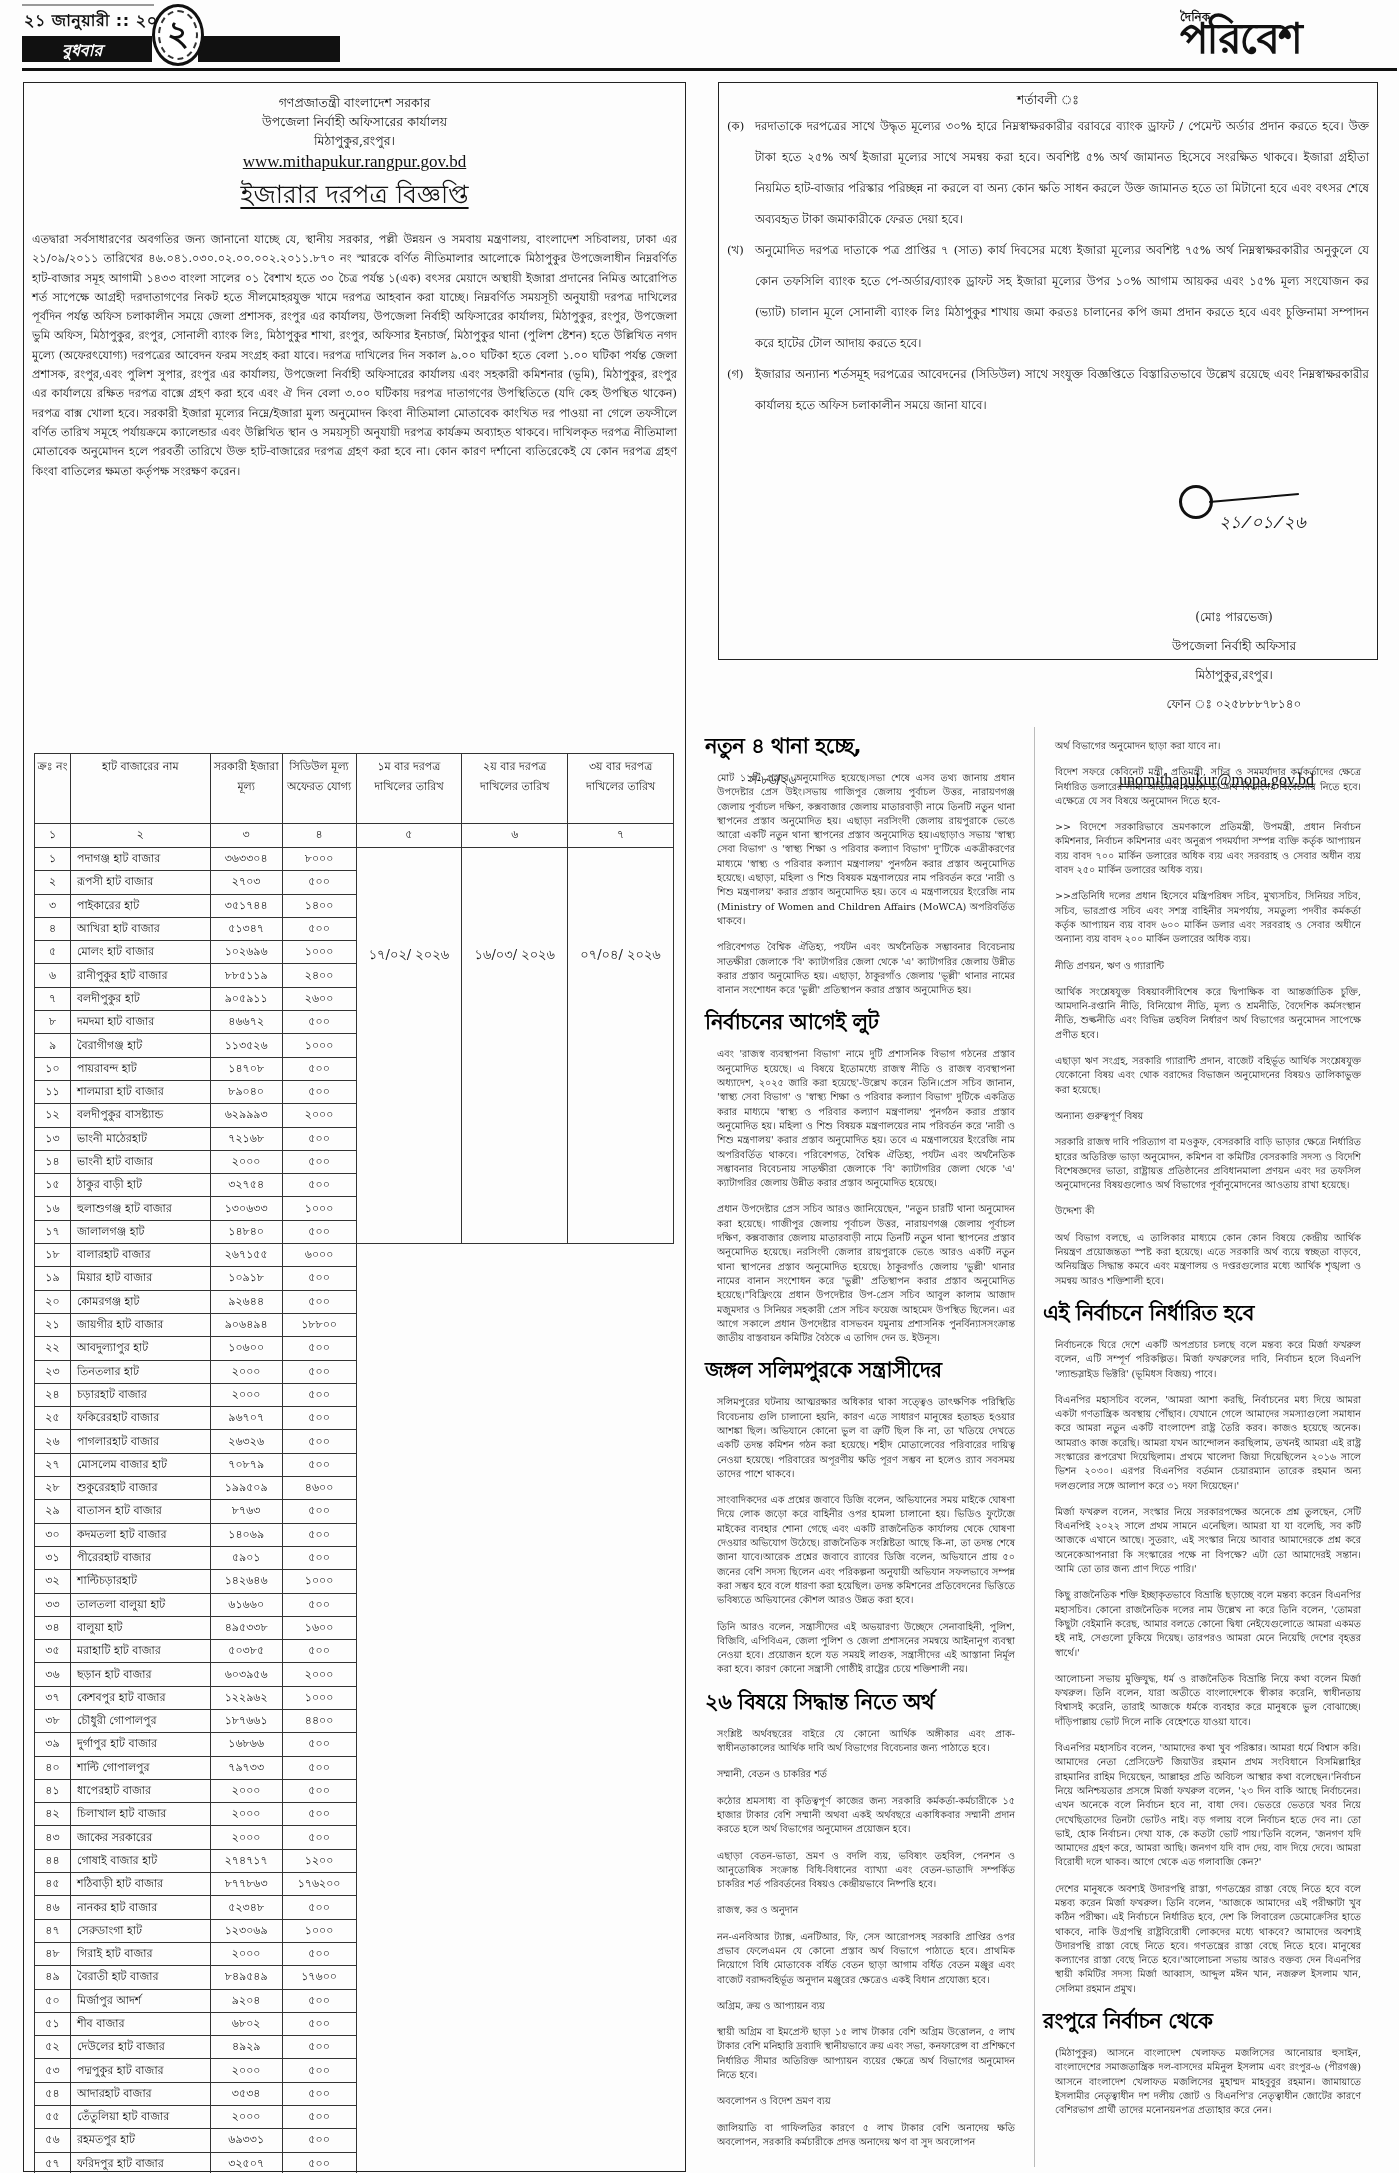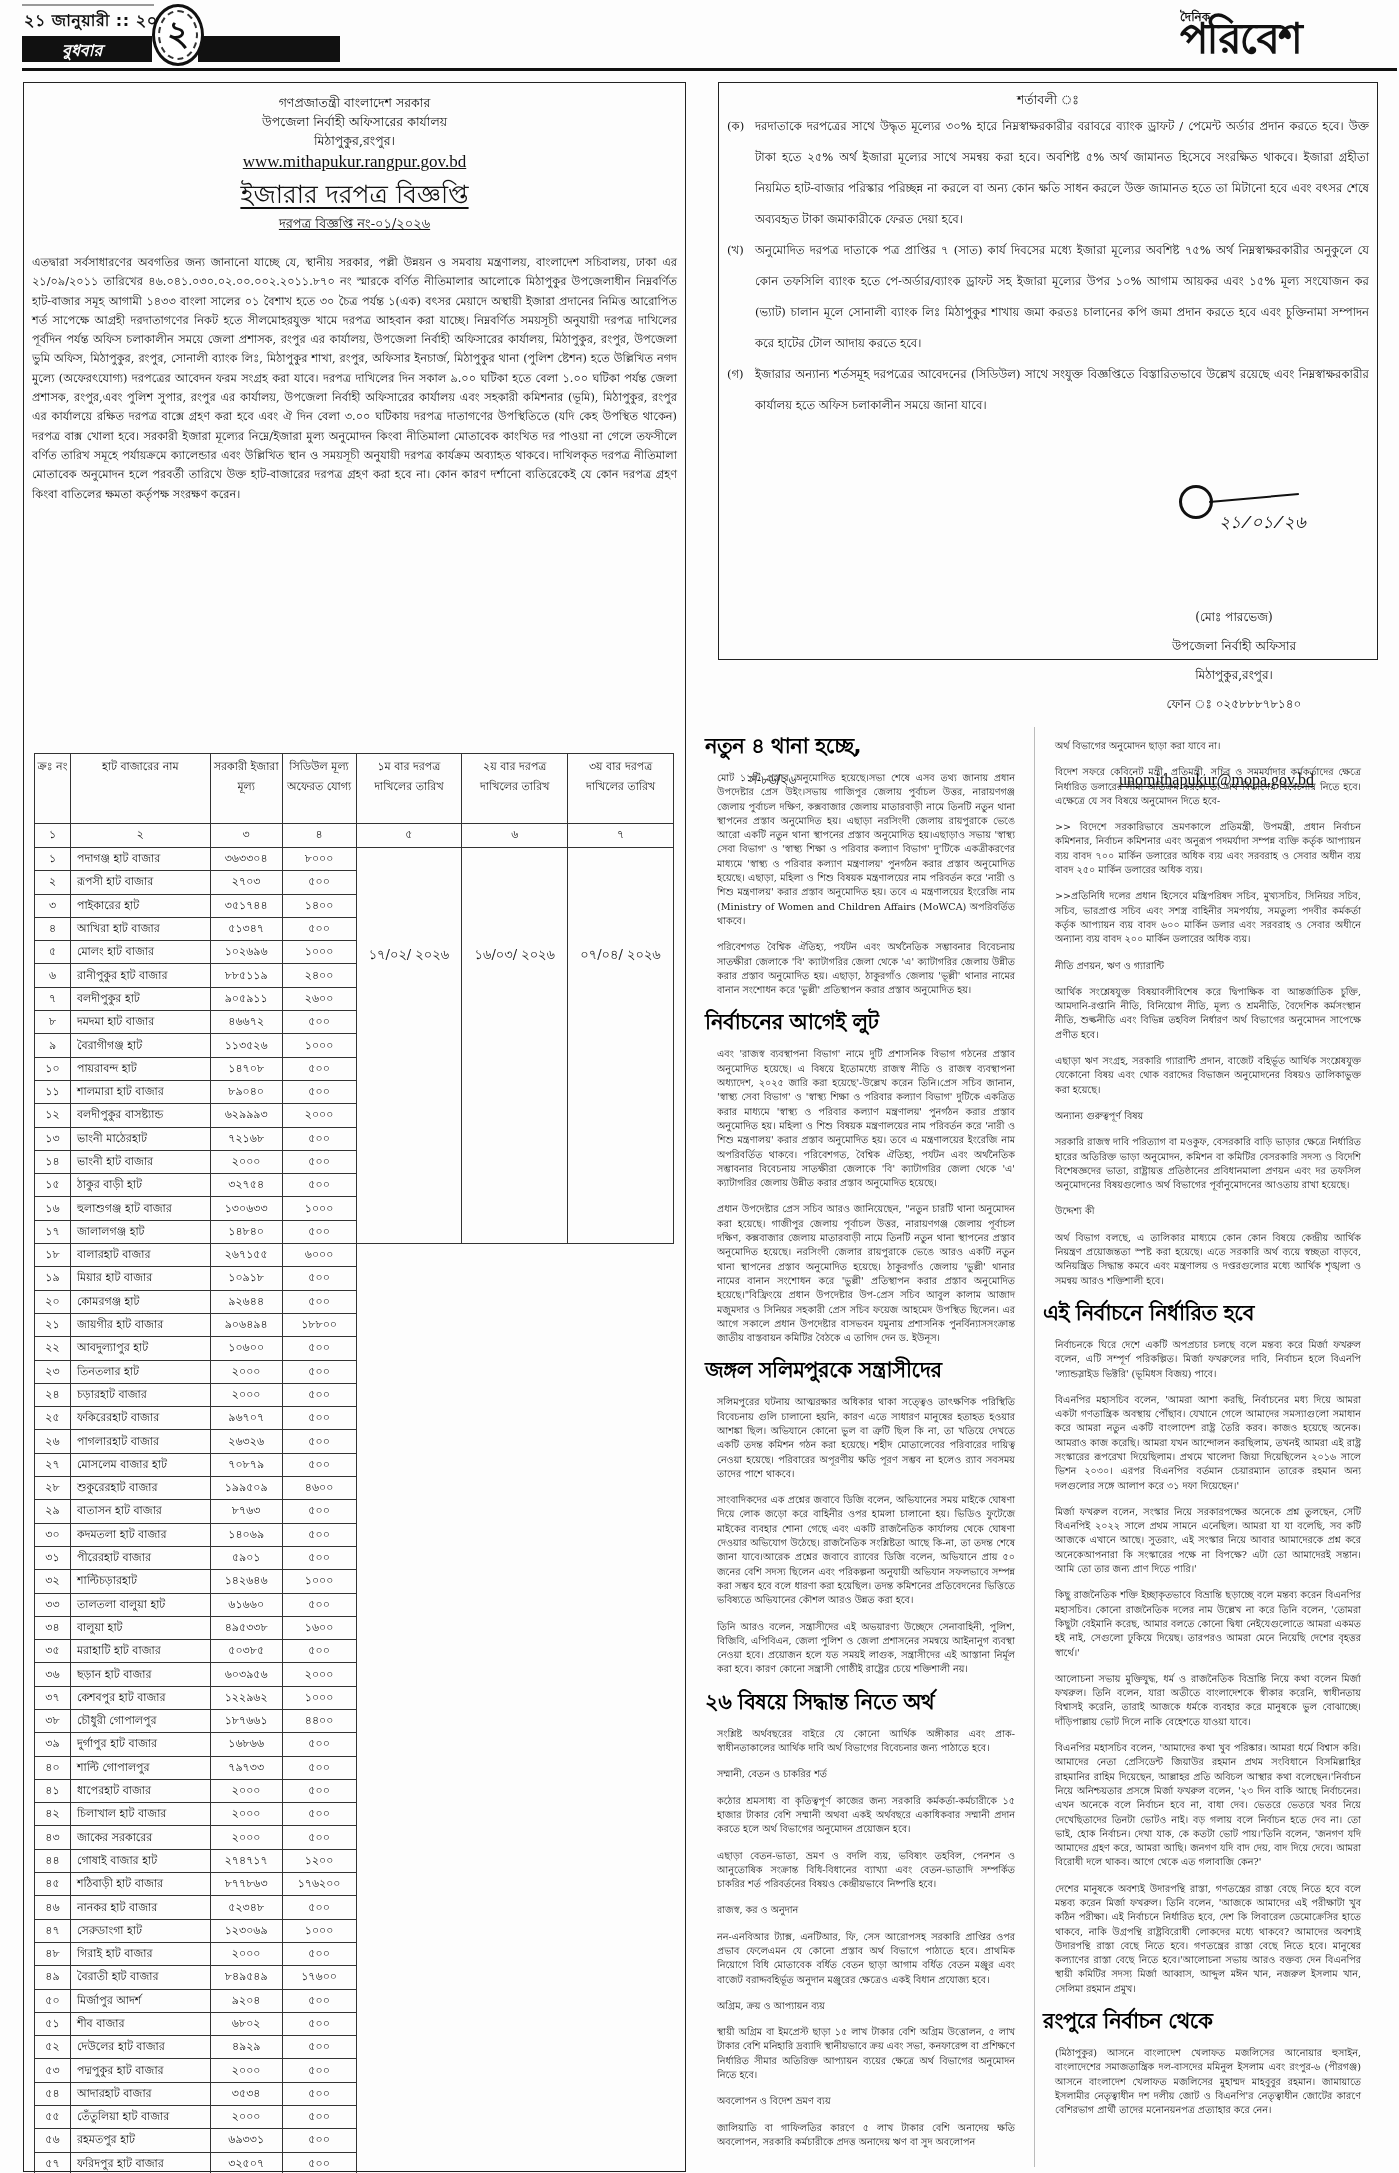--- a/index.html
+++ b/index.html
@@ -81,21 +81,20 @@
 <div class="tender">
   <div class="gov-head">
     <div>গণপ্রজাতন্ত্রী বাংলাদেশ সরকার</div>
     <div>উপজেলা নির্বাহী অফিসারের কার্যালয়</div>
     <div>মিঠাপুকুর,রংপুর।</div>
     <a class="gov-url">www.mithapukur.rangpur.gov.bd</a>
   </div>
   <div class="tender-title">
     <div><span>ইজারার দরপত্র বিজ্ঞপ্তি</span></div>
   </div>
-  <div class="tender-no">দরপত্র বিজ্ঞপ্তি নং-০১/২০২৬</div>
   <p class="tender-body">এতদ্বারা সর্বসাধারণের অবগতির জন্য জানানো যাচ্ছে যে, স্থানীয় সরকার, পল্লী উন্নয়ন ও সমবায় মন্ত্রণালয়, বাংলাদেশ সচিবালয়, ঢাকা এর ২১/০৯/২০১১ তারিখের ৪৬.০৪১.০৩০.০২.০০.০০২.২০১১.৮৭০ নং স্মারকে বর্ণিত নীতিমালার আলোকে মিঠাপুকুর উপজেলাধীন নিম্নবর্ণিত হাট-বাজার সমূহ আগামী ১৪৩৩ বাংলা সালের ০১ বৈশাখ হতে ৩০ চৈত্র পর্যন্ত ১(এক) বৎসর মেয়াদে অস্থায়ী ইজারা প্রদানের নিমিত্ত আরোপিত শর্ত সাপেক্ষে আগ্রহী দরদাতাগণের নিকট হতে সীলমোহরযুক্ত খামে দরপত্র আহবান করা যাচ্ছে। নিম্নবর্ণিত সময়সূচী অনুযায়ী দরপত্র দাখিলের পূর্বদিন পর্যন্ত অফিস চলাকালীন সময়ে জেলা প্রশাসক, রংপুর এর কার্যালয়, উপজেলা নির্বাহী অফিসারের কার্যালয়, মিঠাপুকুর, রংপুর, উপজেলা ভুমি অফিস, মিঠাপুকুর, রংপুর, সোনালী ব্যাংক লিঃ, মিঠাপুকুর শাখা, রংপুর, অফিসার ইনচার্জ, মিঠাপুকুর থানা (পুলিশ ষ্টেশন) হতে উল্লিখিত নগদ মুল্যে (অফেরৎযোগ্য) দরপত্রের আবেদন ফরম সংগ্রহ করা যাবে। দরপত্র দাখিলের দিন সকাল ৯.০০ ঘটিকা হতে  বেলা ১.০০ ঘটিকা পর্যন্ত জেলা প্রশাসক, রংপুর,এবং পুলিশ সুপার, রংপুর এর কার্যালয়, উপজেলা নির্বাহী অফিসারের কার্যালয় এবং সহকারী কমিশনার (ভূমি), মিঠাপুকুর, রংপুর এর কার্যালয়ে রক্ষিত দরপত্র বাক্সে গ্রহণ করা হবে এবং ঐ দিন বেলা ৩.০০ ঘটিকায় দরপত্র দাতাগণের উপস্থিতিতে (যদি কেহ উপস্থিত থাকেন) দরপত্র বাক্স খোলা হবে। সরকারী ইজারা মূল্যের নিম্নে/ইজারা মুল্য অনুমোদন কিংবা নীতিমালা মোতাবেক কাংখিত দর পাওয়া না গেলে তফসীলে বর্ণিত তারিখ সমূহে পর্যায়ক্রমে ক্যালেন্ডার এবং উল্লিখিত স্থান ও সময়সূচী অনুযায়ী দরপত্র কার্যক্রম অব্যাহত থাকবে। দাখিলকৃত দরপত্র নীতিমালা মোতাবেক অনুমোদন হলে পরবর্তী তারিখে উক্ত হাট-বাজারের দরপত্র গ্রহণ করা হবে না। কোন কারণ দর্শানো ব্যতিরেকেই যে কোন দরপত্র গ্রহণ কিংবা বাতিলের ক্ষমতা কর্তৃপক্ষ সংরক্ষণ করেন।</p>
 
   <table class="tender-table">
     <thead>
       <tr>
         <th style="width:36px">ক্রঃ নং</th>
         <th style="width:140px">হাট বাজারের নাম</th>
         <th style="width:72px">সরকারী ইজারা মূল্য</th>
         <th style="width:74px">সিডিউল মূল্য অফেরত যোগ্য</th>
         <th style="width:106px">১ম বার দরপত্র দাখিলের তারিখ</th>

